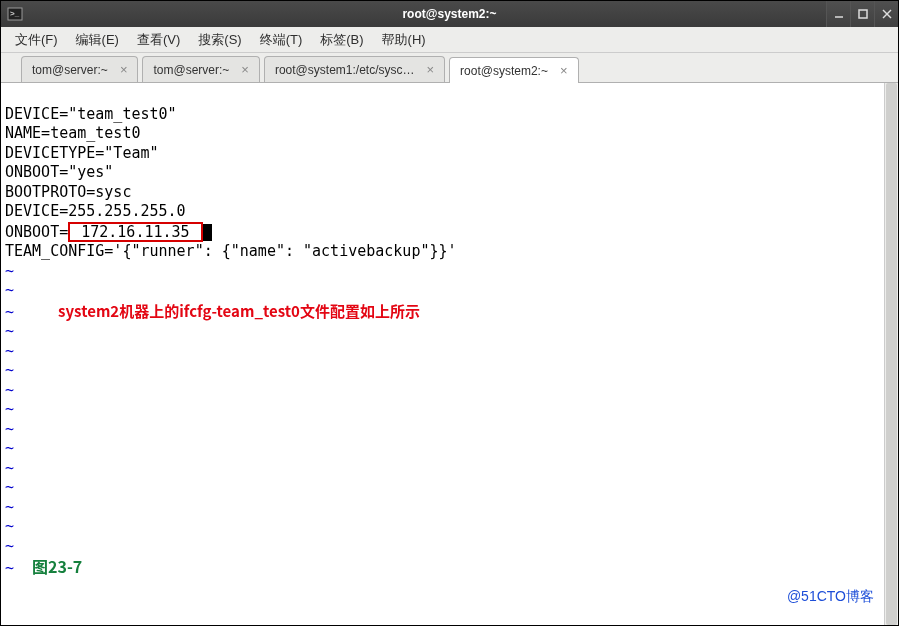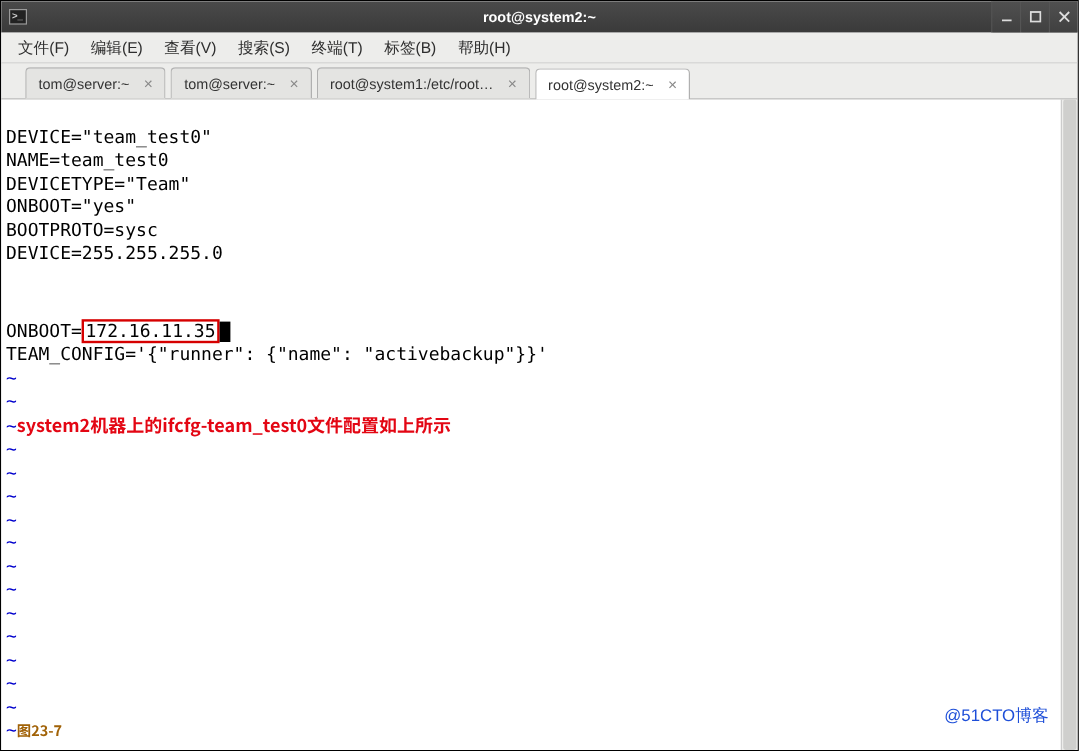--- a/index.html
+++ b/index.html
@@ -116,44 +116,45 @@
     font-family: "DejaVu Sans Mono", monospace;
     font-size: 15px;
     line-height: 1.3;
     padding: 2px 0 0 4px;
     position: relative;
     white-space: pre;
     overflow: hidden;
   }
   .hlbox {
     border: 2px solid #d60000;
-    padding: 0 1px;
+    padding: 0 11px;
     display: inline-block;
     line-height: 1.1;
-    margin-top: 44px;
   }
   .cursor-bar {
     display: inline-block;
     width: 9px;
     height: 17px;
     background: #000;
     vertical-align: text-bottom;
   }
   .tilde { color: #0000cc; }
   .annot-red {
     color: #e30613;
     font-weight: bold;
     font-family: "Microsoft YaHei", "Noto Sans CJK SC", sans-serif;
     font-size: 15px;
+    margin-left: 44px;
   }
   .fig-label {
-    color: #a16207;
+    color: #15803d;
     font-weight: bold;
     font-family: "Microsoft YaHei", "Noto Sans CJK SC", sans-serif;
-    font-size: 12px;
+    font-size: 16px;
+    margin-left: 18px;
   }
   .statusline {
     position: absolute;
     bottom: 0;
     left: 0;
     right: 0;
     background: #fff;
     color: #000;
     font-family: "DejaVu Sans Mono", monospace;
     font-size: 15px;
@@ -231,21 +232,21 @@
 <div class="tabbar">
   <div class="tab">
     <span class="tab-label">tom@server:~</span>
     <span class="tab-close">×</span>
   </div>
   <div class="tab">
     <span class="tab-label">tom@server:~</span>
     <span class="tab-close">×</span>
   </div>
   <div class="tab">
-    <span class="tab-label">root@system1:/etc/root…</span>
+    <span class="tab-label">root@system1:/etc/sysc…</span>
     <span class="tab-close">×</span>
   </div>
   <div class="tab active">
     <span class="tab-label">root@system2:~</span>
     <span class="tab-close">×</span>
   </div>
 </div>
 
 <div class="content-wrap">
 <div class="terminal">

